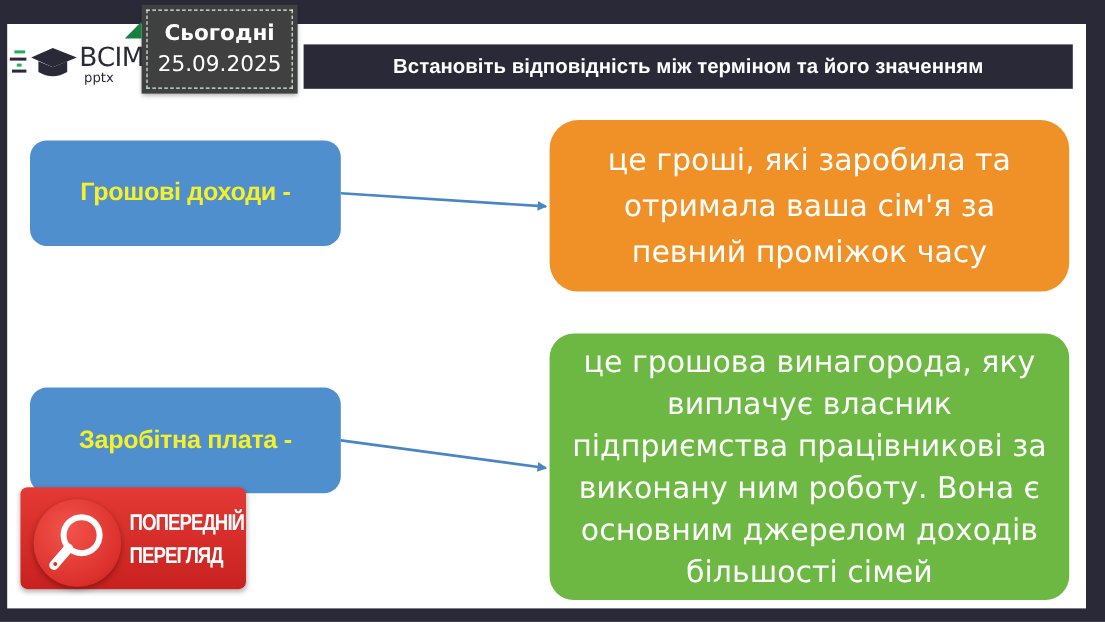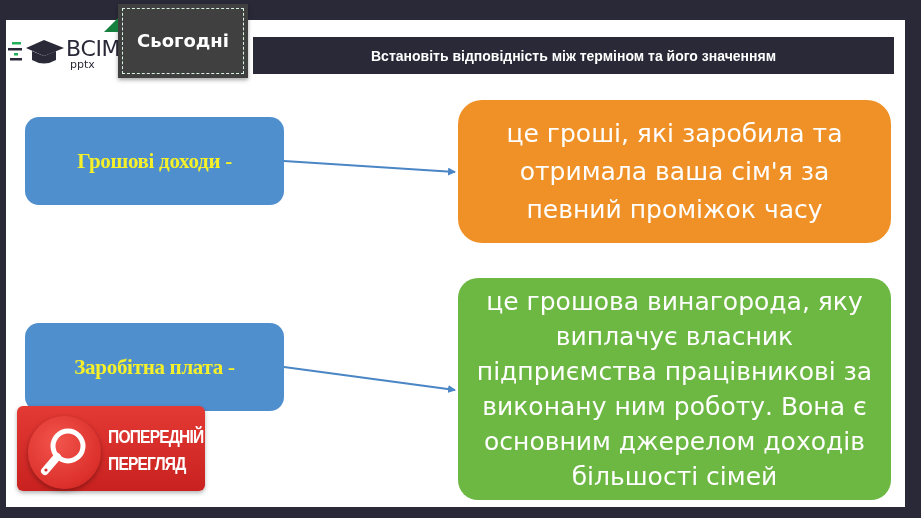--- a/index.html
+++ b/index.html
@@ -41,31 +41,31 @@
     .date-label, .date-value {
       color: #ffffff; font-weight: bold; font-size: 18px; line-height: 26px;
       font-family: "DejaVu Sans", sans-serif;
     }
     .date-value { font-weight: normal; font-size: 18px; }
     .header-bar {
       position: absolute; left: 253px; top: 37px; width: 641px; height: 37px;
       background: #2a2938; display: flex; align-items: center; justify-content: center;
     }
     .header-title {
-      color: #ffffff; font-weight: bold; font-size: 14px;
+      color: #ffffff; font-weight: bold; font-size: 17px;
       font-family: "Liberation Sans", sans-serif;
     }
     .term-box {
       position: absolute; left: 25px; width: 259px; height: 88px;
       background: #4f8fce; border-radius: 14px;
       display: flex; align-items: center; justify-content: center;
     }
     .term-text {
       color: #f5f02a; font-weight: bold; font-size: 21px;
-      font-family: Liberation Serif, serif; letter-spacing: -0.3px;
+      font-family: Liberation Sans, sans-serif; letter-spacing: -0.3px;
     }
     .def-box {
       position: absolute; left: 458px; width: 433px;
       border-radius: 24px; display: flex; align-items: center; justify-content: center;
       text-align: center; box-sizing: border-box; padding: 4px 14px;
     }
     .def-orange { top: 100px; height: 143px; background: #ef9126; }
     .def-green { top: 278px; height: 222px; background: #6cb843; border-radius: 20px; }
     .def-text {
       color: #ffffff; font-size: 25px; line-height: 38px;
@@ -106,20 +106,21 @@
       <polygon points="18,12 36,4 56,12 36,20" fill="#2a2938"></polygon>
       <path d="M24,15 L24,24 Q36,31 48,24 L48,15 L36,20 Z" fill="#2a2938"></path>
     </svg>
     <span class="logo-text-main">ВСІМ</span>
     <span class="logo-text-sub">pptx</span>
   </div>
 
   <div class="date-badge">
     <div class="date-inner">
       <span class="date-label">Сьогодні</span>
+      <span class="date-value">25.09.2025</span>
     </div>
   </div>
 
   <div class="header-bar">
     <span class="header-title">Встановіть відповідність між терміном та його значенням</span>
   </div>
 
   <svg class="arrow" viewBox="0 0 921 518">
     <defs>
       <marker id="ah" markerWidth="8" markerHeight="8" refX="7" refY="4" orient="auto" markerUnits="userSpaceOnUse">

